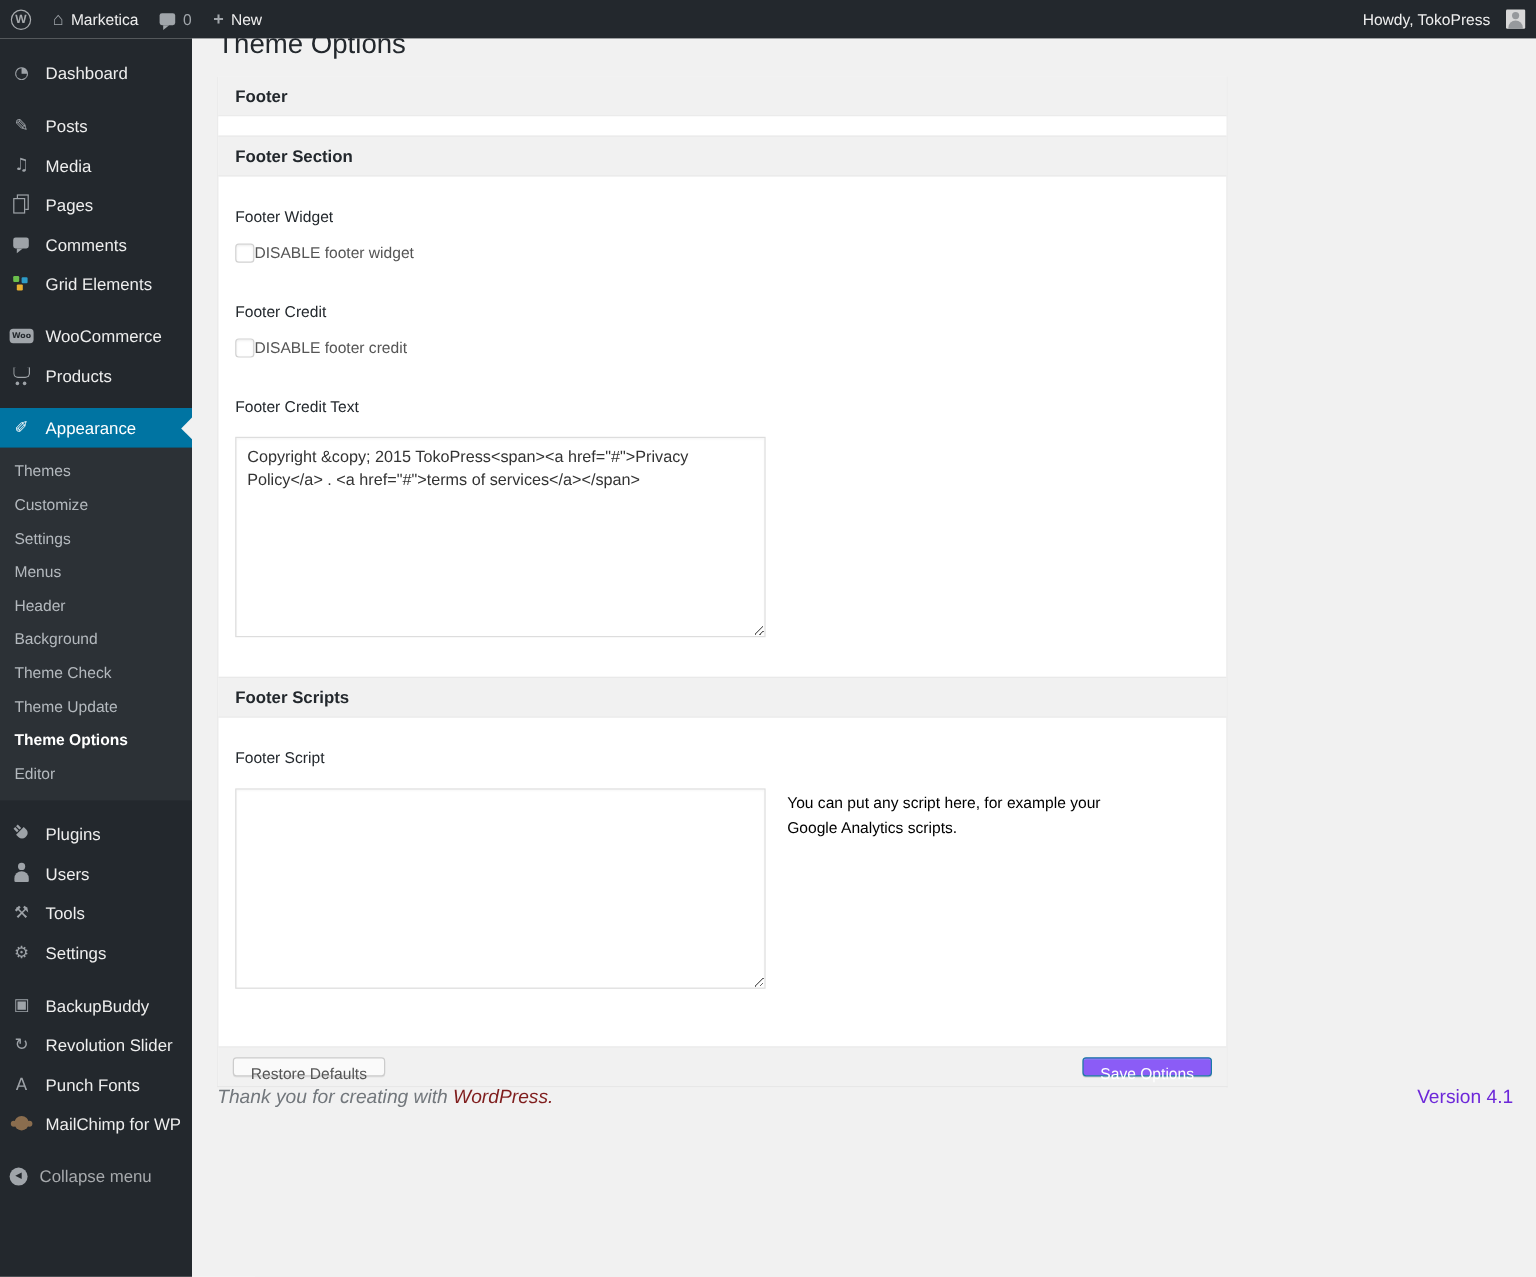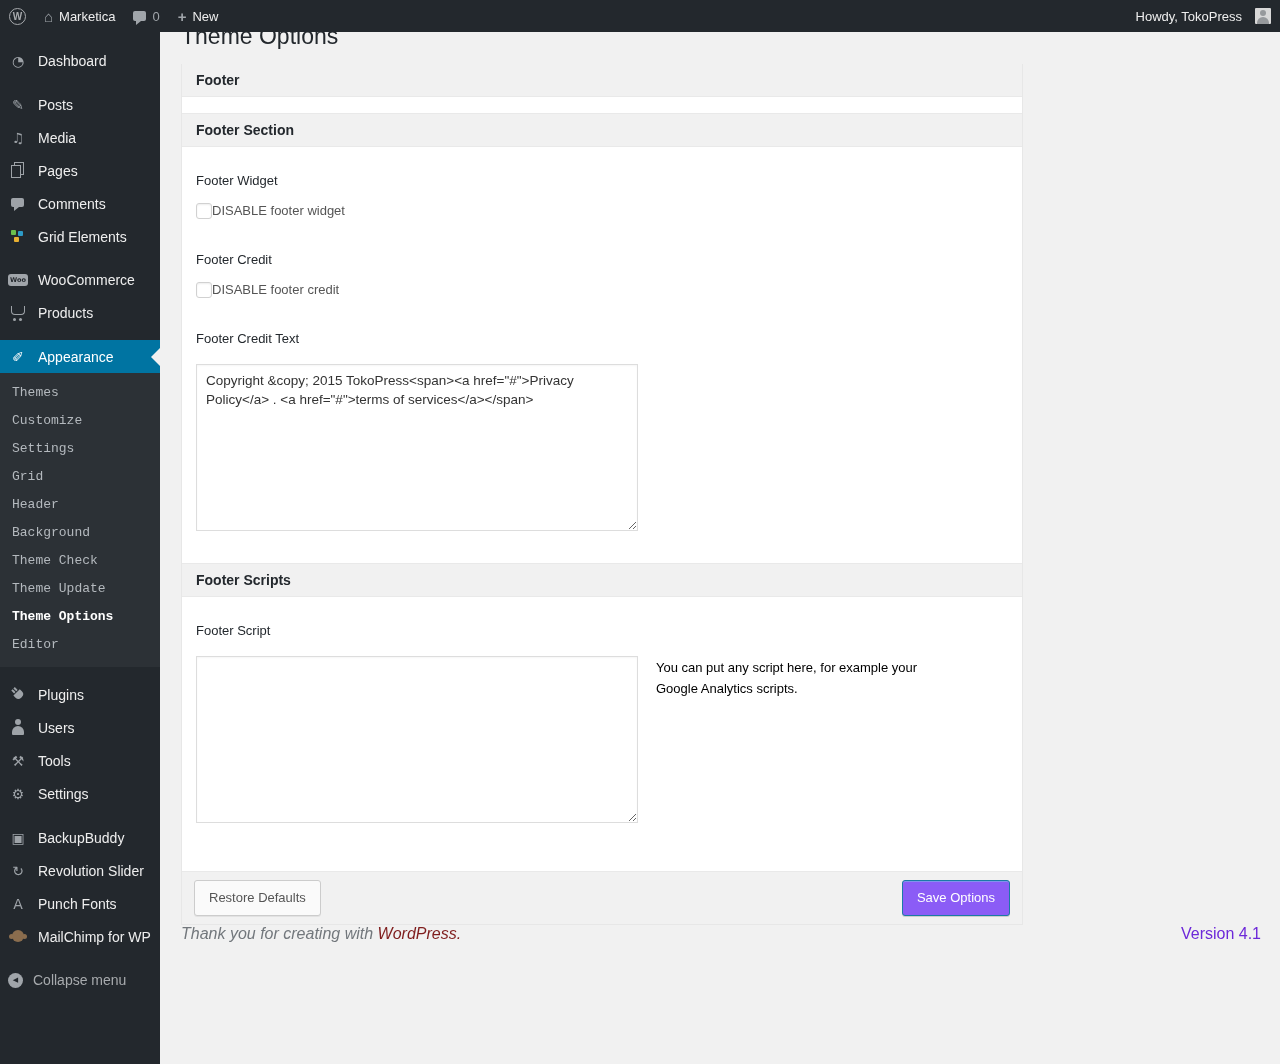--- a/index.html
+++ b/index.html
@@ -39,21 +39,21 @@
   }
   .group { margin-top:11px; }
   .group:first-child { margin-top:12px; }
   .menu-item { position:relative; display:flex; align-items:center; gap:10px; padding:8px 8px 8px 8px; cursor:pointer; color:#eee; }
   .menu-item .mlabel { white-space:nowrap; }
   .menu-item.active { background:#0074a2; color:#fff; }
   .menu-item.active .mi { color:#fff; }
   .arrow { position:absolute; right:0; top:50%; margin-top:-9px; width:0; height:0;
     border:9px solid transparent; border-right-color:#f1f1f1; }
   .submenu { background:#2c3136; padding:5px 0 9px; }
-  .subitem { padding:6.5px 12px; font-size:13px; color:#b4b9be; cursor:pointer; white-space:nowrap;font-family:Liberation Mono, monospace; }
+  .subitem { padding:6.5px 12px; font-size:13px; color:#b4b9be; cursor:pointer; white-space:nowrap; }
   .subitem.current { color:#fff; font-weight:bold; }
   .collapse-row .mlabel { color:#a7aaad; }
 
   
   .mi { position:relative; width:20px; min-width:20px; height:17px; display:inline-flex; align-items:center; justify-content:center;
         color:#9ea3a8; font-size:14px; line-height:1; font-family:"DejaVu Sans",sans-serif; }
   .icon-comments::before { content:''; position:absolute; top:3px; left:3px; width:13px; height:9px; background:currentColor; border-radius:2px; }
   .icon-comments::after { content:''; position:absolute; top:12px; left:6px; border-top:4px solid currentColor; border-right:5px solid transparent; }
   .icon-grid::before { content:''; position:absolute; top:2px; left:3px; width:5px; height:5px;
       background:#6bbf4c; box-shadow:7px 1px 0 #2d9bc7, 3px 7px 0 #e8b031; border-radius:1px; }
@@ -102,21 +102,21 @@
     font-family:"Liberation Sans","DejaVu Sans",sans-serif; font-size:13.5px; line-height:1.45;
     padding:6px 9px; resize:both; outline:none; box-shadow:inset 0 1px 2px rgba(0,0,0,.04);
   }
   .fct-label { margin-top:0; }
   .script-row { display:flex; align-items:flex-start; }
   .desc { margin-left:18px; width:305px; font-size:13px; color:#000000; line-height:1.6; padding-top:2px; }
   .section.scripts { padding-bottom:48px; }
 
   .panel-footer { display:flex; justify-content:space-between; align-items:center;
     background:#f1f1f1; border-top:1px solid #e9e9e9; padding:8px 12px; }
-  .btn { font-family:inherit; font-size:13px; border-radius:3px; padding:5px 14px; height:36px; cursor:pointer; line-height:1.2; }
+  .btn { font-family:inherit; font-size:13px; border-radius:3px; padding:5px 14px; height:16px; cursor:pointer; line-height:1.2; }
   .btn-secondary { background:#fafafa; border:1px solid #ccc; color:#555; box-shadow:0 1px 0 rgba(0,0,0,.06); }
   .btn-primary { background:#8b5cf6; border:1px solid #1b7aa6; color:#fff;
     box-shadow:inset 0 1px 0 rgba(120,200,230,.5), 0 1px 0 rgba(0,0,0,.15); }
   .pf-wrap { display:flex; justify-content:space-between; width:1080px; }
   .thanks { font-style:italic; color:#72777c; }
   .thanks a { color:#7f1d1d; text-decoration:none; cursor:pointer; }
   .version { color:#6d28d9; }
 </style>
 </head>
 <body>
@@ -188,21 +188,21 @@
       <div class="group">
         <div class="menu-item active">
           <span class="mi icon-appearance">✐</span>
           <span class="mlabel">Appearance</span>
           <span class="arrow"></span>
         </div>
         <div class="submenu">
           <div class="subitem">Themes</div>
           <div class="subitem">Customize</div>
           <div class="subitem">Settings</div>
-          <div class="subitem">Grid</div>
+          <div class="subitem">Menus</div>
           <div class="subitem">Header</div>
           <div class="subitem">Background</div>
           <div class="subitem">Theme Check</div>
           <div class="subitem">Theme Update</div>
           <div class="subitem current">Theme Options</div>
           <div class="subitem">Editor</div>
         </div>
       </div>
       <div class="group">
         <div class="menu-item">

